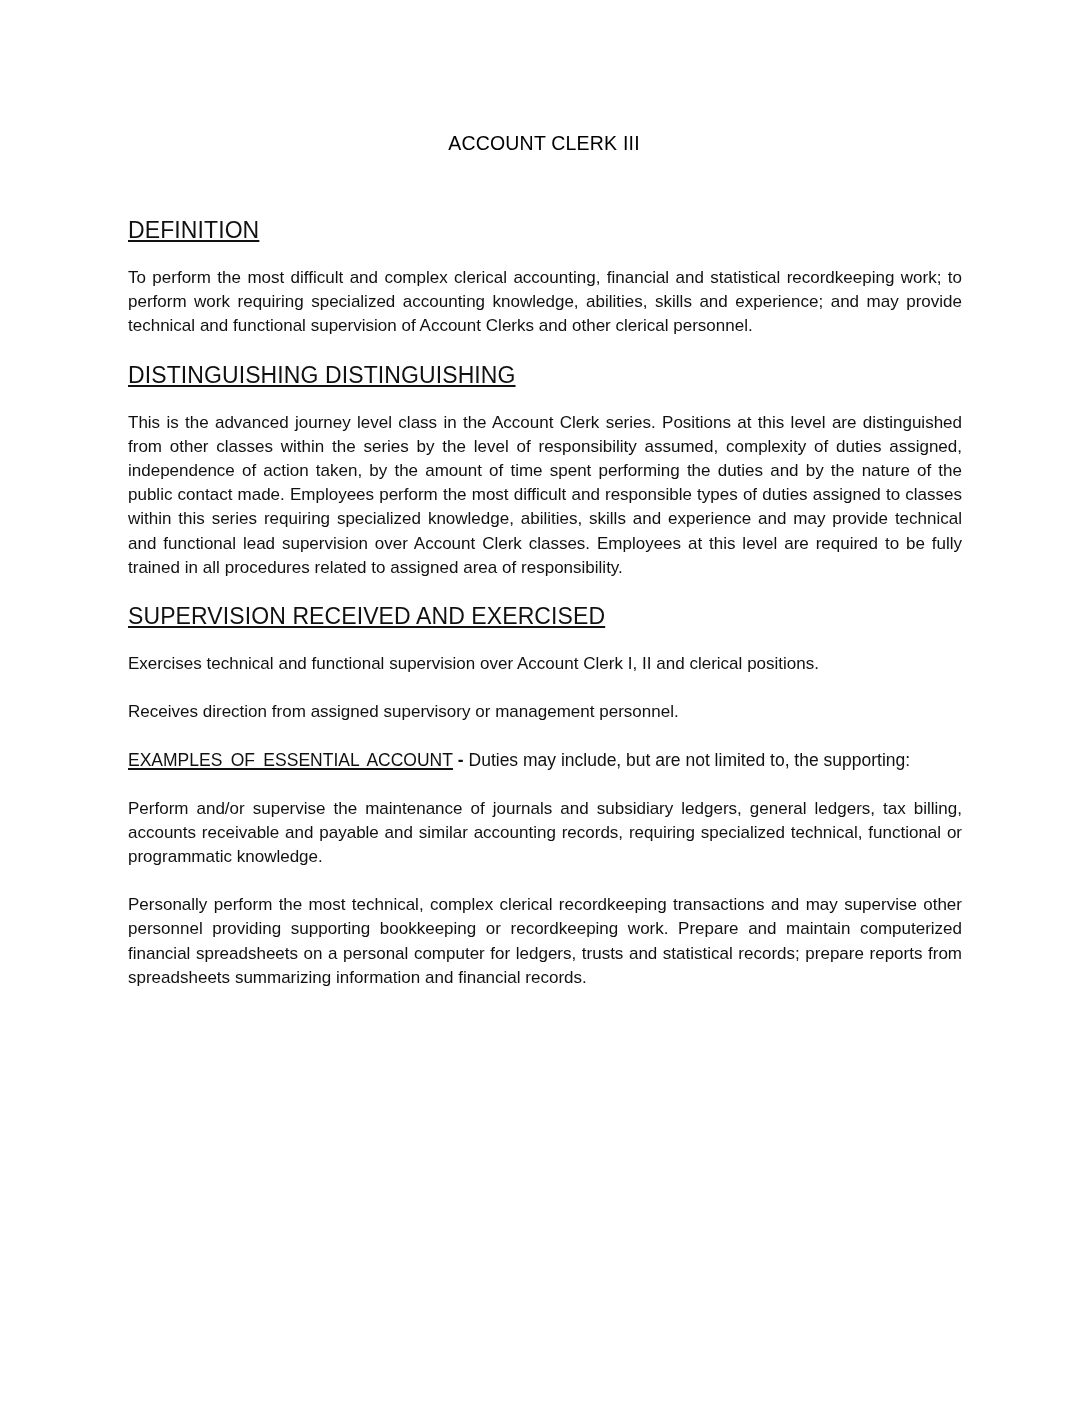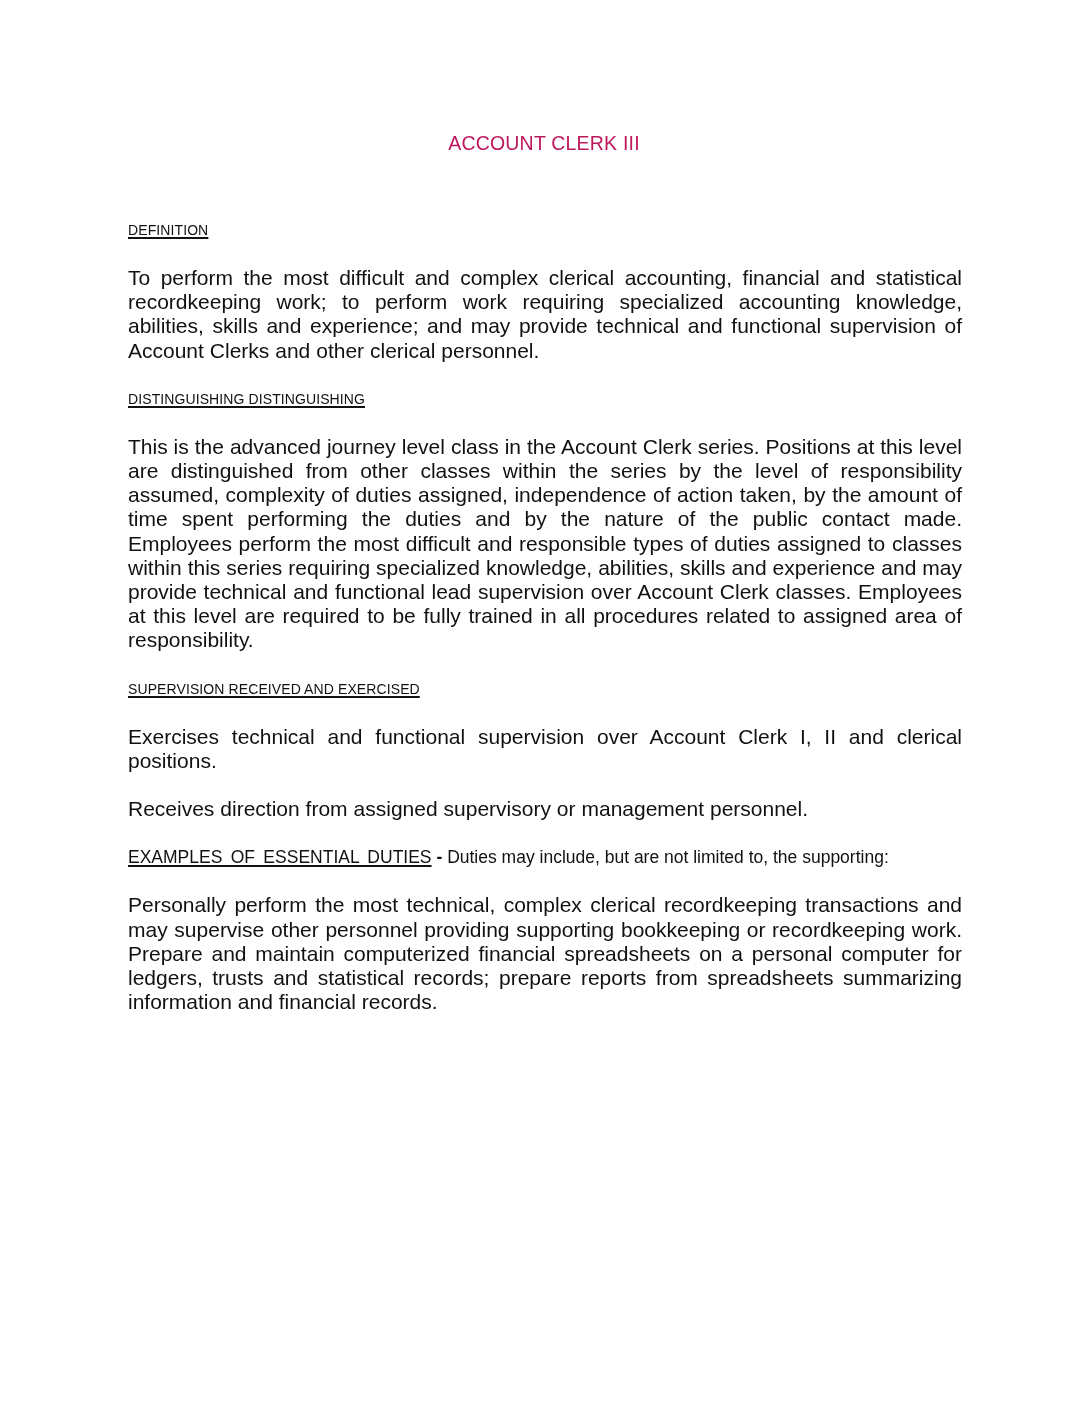--- a/index.html
+++ b/index.html
@@ -23,43 +23,43 @@
   }
   .doc-title {
     position: absolute;
     top: 131px;
     left: 0;
     width: 1088px;
     text-align: center;
     font-size: 19.5px;
     line-height: 24px;
     letter-spacing: 0.2px;
-    color: #be185d;
+    color: #000000;
     white-space: nowrap;
   }
   .body-block {
     position: absolute;
     top: 218px;
     left: 128px;
     width: 834px;
   }
   .heading {
-    font-size: 14px;
+    font-size: 23px;
     line-height: 24px;
     letter-spacing: 0.1px;
     color: #111111;
     margin: 0 0 24px 0;
   }
   .heading .u {
     text-decoration: underline;
     text-underline-offset: 2px;
     text-decoration-thickness: 1.5px;
   }
   .para {
-    font-size: 21px;
+    font-size: 17px;
     line-height: 24.2px;
     text-align: justify;
     text-justify: inter-word;
     color: #111111;
     margin: 12px 0 24px 0;
     hyphens: none;
     word-spacing: 0.1px;
   }
   .para:last-child { margin-bottom: 0; }
   .heading-inline {
@@ -92,19 +92,20 @@
     <div class="heading"><span class="u">DEFINITION</span></div>
     <p class="para">To perform the most difficult and complex clerical accounting, financial and statistical recordkeeping work; to perform work requiring specialized accounting knowledge, abilities, skills and experience; and may provide technical and functional supervision of Account Clerks and other clerical personnel.</p>
 
     <div class="heading"><span class="u">DISTINGUISHING DISTINGUISHING</span></div>
     <p class="para">This is the advanced journey level class in the Account Clerk series.  Positions at this level are distinguished from other classes within the series by the level of responsibility assumed, complexity of duties assigned, independence of action taken, by the amount of time spent performing the duties and by the nature of the public contact made. Employees perform the most difficult and responsible types of duties assigned to classes within this series requiring specialized knowledge, abilities, skills and experience and may provide technical and functional lead supervision over Account Clerk classes. Employees at this level are required to be fully trained in all procedures related to assigned area of responsibility.</p>
 
     <div class="heading"><span class="u">SUPERVISION RECEIVED AND EXERCISED</span></div>
     <p class="para">Exercises technical and functional supervision over Account Clerk I, II and clerical positions.</p>
     <p class="para">Receives direction from assigned supervisory or management personnel.</p>
 
-    <p class="heading-inline"><span class="u">EXAMPLES OF ESSENTIAL DUTIES</span> <span class="dash">-</span> <span>Duties may include, but are not limited to, the supporting:</span></p>
+    <p class="heading-inline"><span class="u">EXAMPLES OF ESSENTIAL ACCOUNT</span> <span class="dash">-</span> <span>Duties may include, but are not limited to, the supporting:</span></p>
 
+    <p class="para">Perform and/or supervise the maintenance of journals and subsidiary ledgers, general ledgers, tax billing, accounts receivable and payable and similar accounting records, requiring specialized technical, functional or programmatic knowledge.</p>
     <p class="para">Personally perform the most technical, complex clerical recordkeeping transactions and may supervise other personnel providing supporting bookkeeping or recordkeeping work. Prepare and maintain computerized financial spreadsheets on a personal computer for ledgers, trusts and statistical records; prepare reports from spreadsheets summarizing information and financial records.</p>
 
   </div>
 
 </div>
 
 </body></html>

